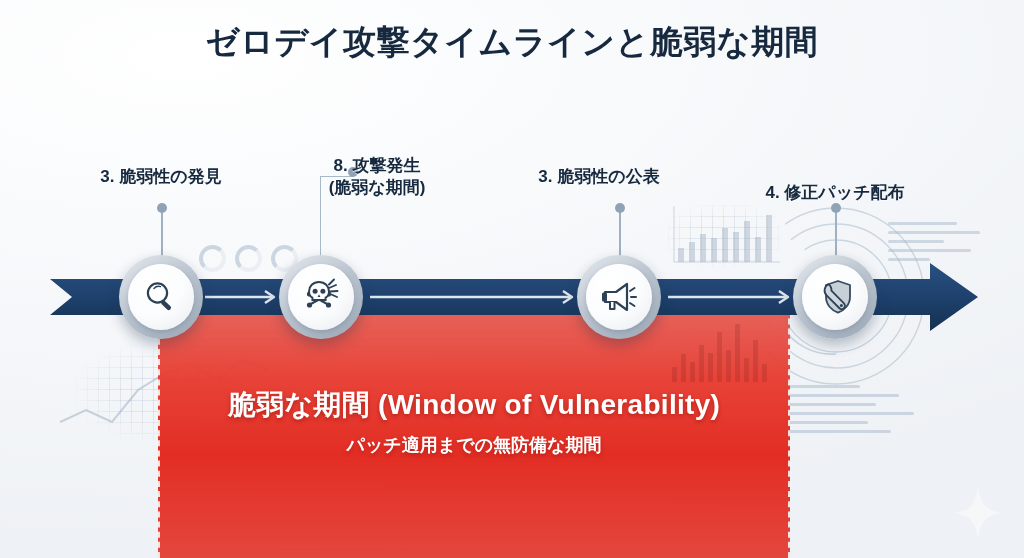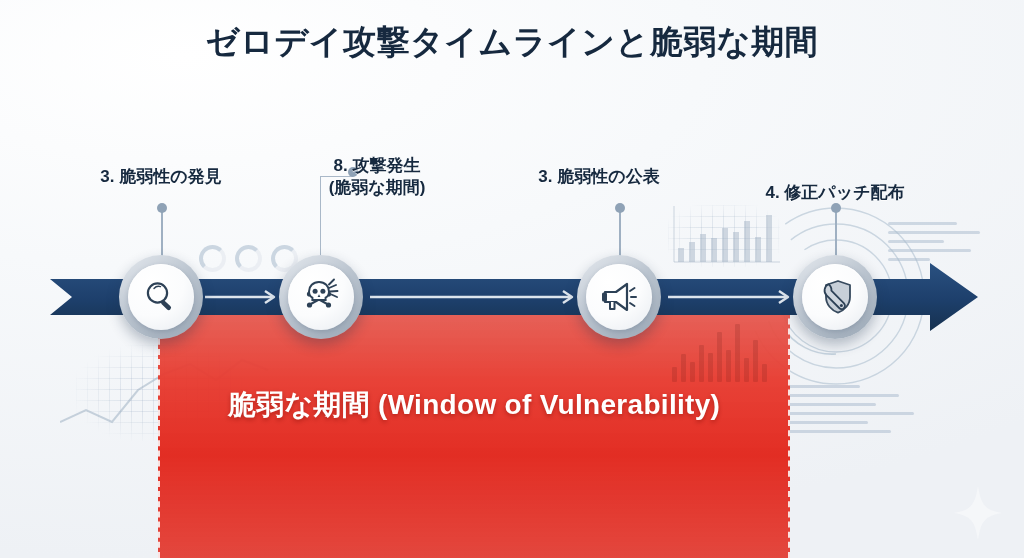--- a/index.html
+++ b/index.html
@@ -177,20 +177,21 @@
       <i style="height:44%"></i>
         <i style="height:76%"></i>
         <i style="height:48%"></i>
         <i style="height:88%"></i>
       <i style="height:36%"></i>
         <i style="height:64%"></i>
         <i style="height:28%"></i>
     </div>
     <div class="win-text">
       <div class="win-title">脆弱な期間 (Window of Vulnerability)</div>
+      <div class="win-sub">パッチ適用までの無防備な期間</div>
     </div>
   </div>
 
   <svg class="bar-wrap" viewBox="0 0 1024 84">
     <defs>
       <linearGradient id="navy" x1="0" y1="0" x2="0" y2="1">
         <stop offset="0%" stop-color="#2a5181"></stop>
         <stop offset="55%" stop-color="#1d3f6b"></stop>
         <stop offset="100%" stop-color="#16314f"></stop>
       </linearGradient>

